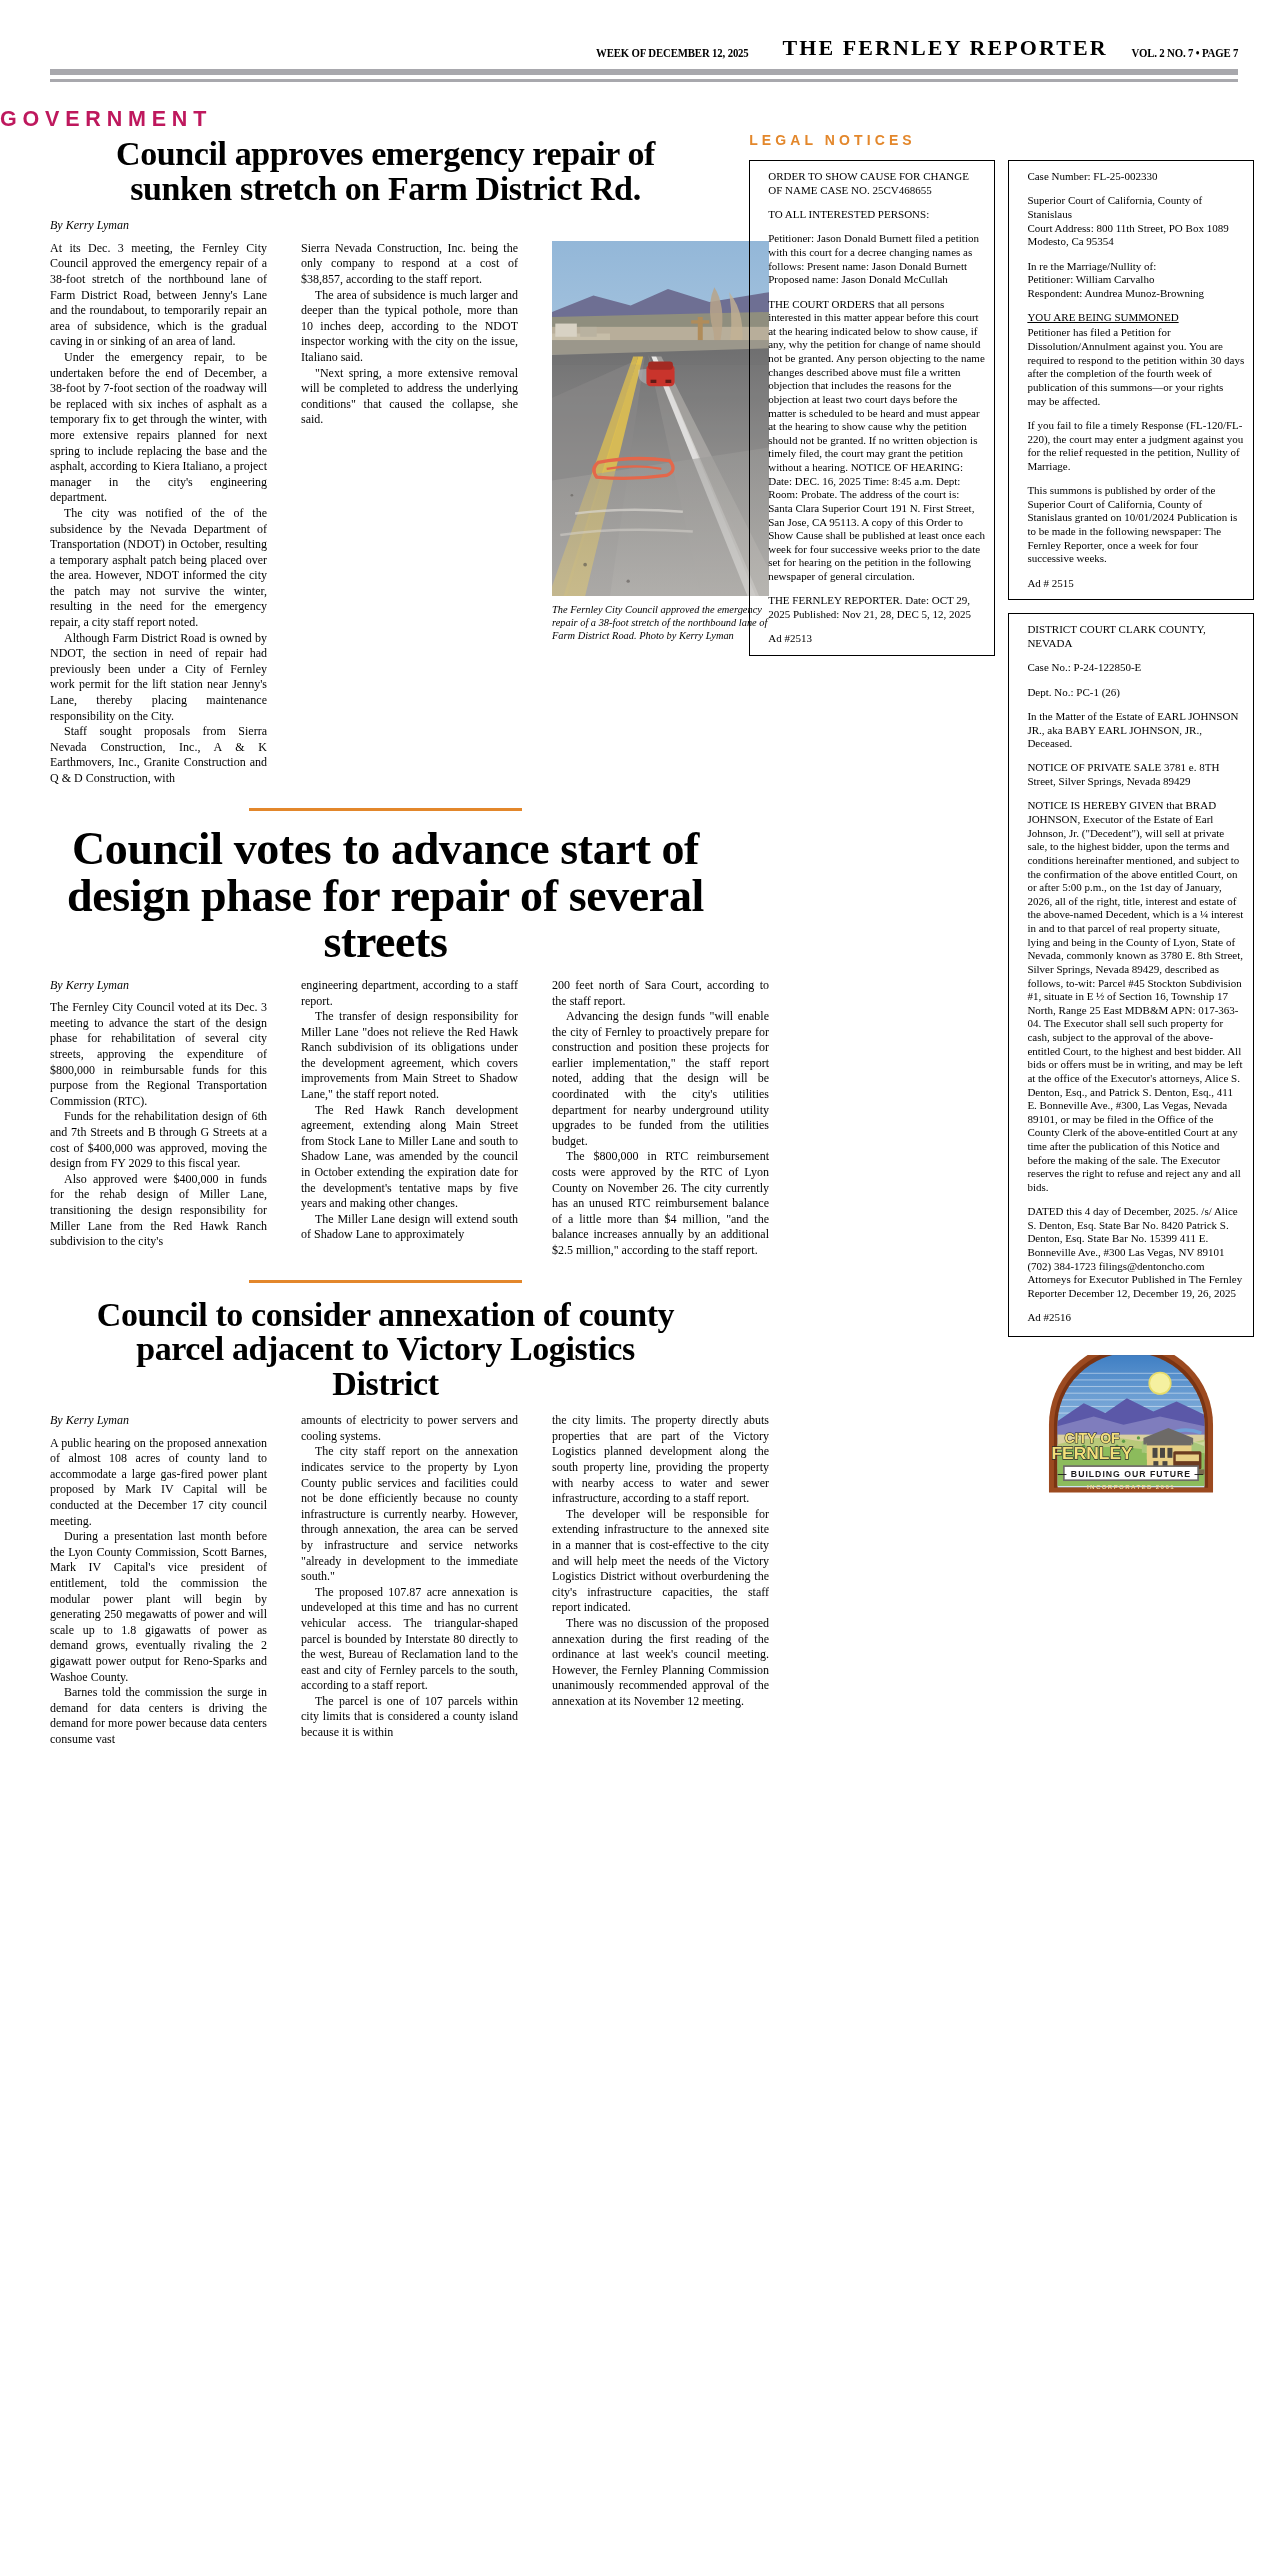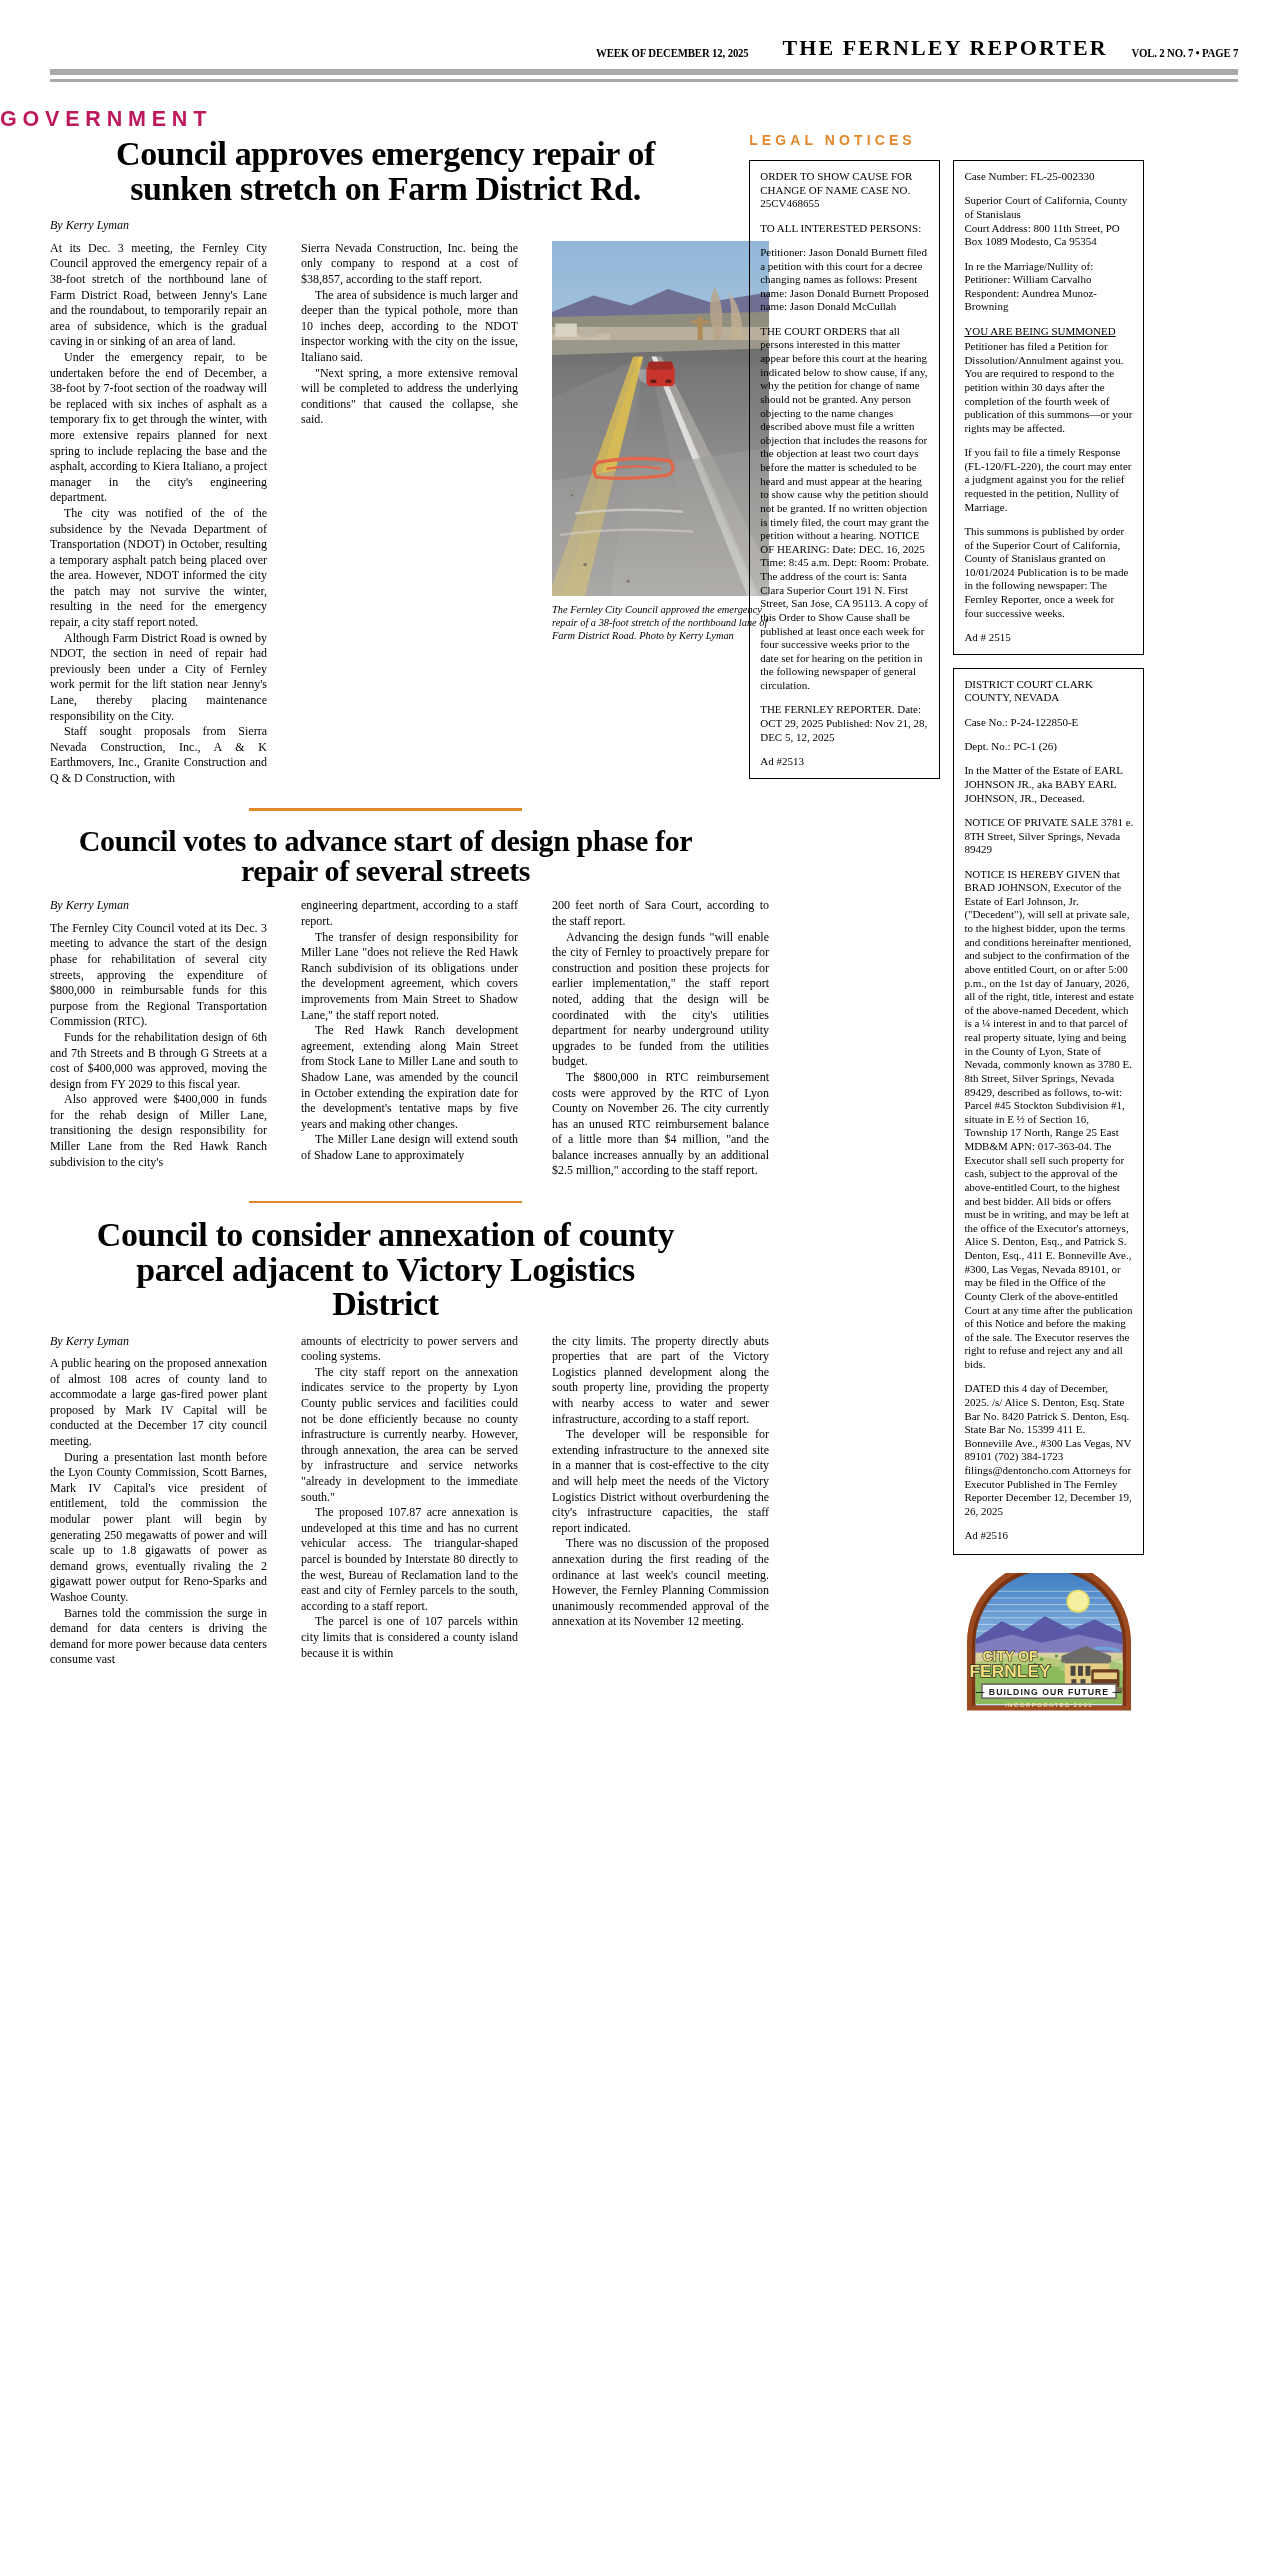--- a/index.html
+++ b/index.html
@@ -29,38 +29,38 @@
 
   
   .body-area{display:flex;padding:0 50px;box-sizing:border-box;}
   .news-col{width:686px;flex:0 0 686px;padding-right:15px;box-sizing:border-box;}
   .legal-col{width:503px;flex:0 0 503px;box-sizing:border-box;padding-left:13.2px;}
 
   
   .hl{font-family:"Liberation Serif",serif;font-weight:bold;text-align:center;
     line-height:1.02;letter-spacing:-0.4px;}
   .hl1{font-size:34px;padding:0 31px;margin-top:5px;}
-  .hl2{font-size:30px;padding:0 16.5px;margin-top:0;}
+  .hl2{font-size:46px;padding:0 16.5px;margin-top:0;}
   .hl3{font-size:34px;padding:0 41px;margin-top:0;}
   .byline{font-style:italic;font-size:12px;margin:11.6px 0 7.4px 0;}
   .cols3 p,.artcol p{font-size:12px;line-height:1.30;text-align:justify;
     margin:0;text-indent:14px;-webkit-hyphens:auto;hyphens:auto;}
   .cols3 p.first,.artcol p.first{text-indent:0;}
   .artcols{display:flex;gap:34px;}
   .artcol{width:217px;flex:0 0 217px;}
   .photo-wrap{width:217px;}
   .photo{width:217px;height:355px;border:0;display:block;}
   .caption{font-style:italic;font-size:10.4px;line-height:1.26;text-align:left;
     margin-top:7.4px;}
   .sep-orange{height:2.5px;background:#e3872b;width:273px;margin:21.5px auto 15px auto;}
 
   
   .legal-row{display:flex;gap:13.2px;margin-top:11.6px;}
-  .lbox{border:1.3px solid #000;padding:9px 9px 9px 10px;box-sizing:border-box;
-    width:191px;flex:0 0 231px;}
+  .lbox{border:1.3px solid #000;padding:9px 9px 9px 18px;box-sizing:border-box;
+    width:246px;flex:0 0 231px;}
   .lbox p{font-size:11px;line-height:1.24;margin:0 0 10.7px 0;text-align:left;
     -webkit-hyphens:auto;hyphens:auto;}
   .lbox p:last-child{margin-bottom:0;}
   .lbox p.u{text-decoration:underline;}
   .lbox.tall{padding-bottom:10.7px;}
 
   
   .logo-wrap{margin-top:18px;display:flex;justify-content:center;}
   .logo{width:174px;height:141px;}
 </style>

